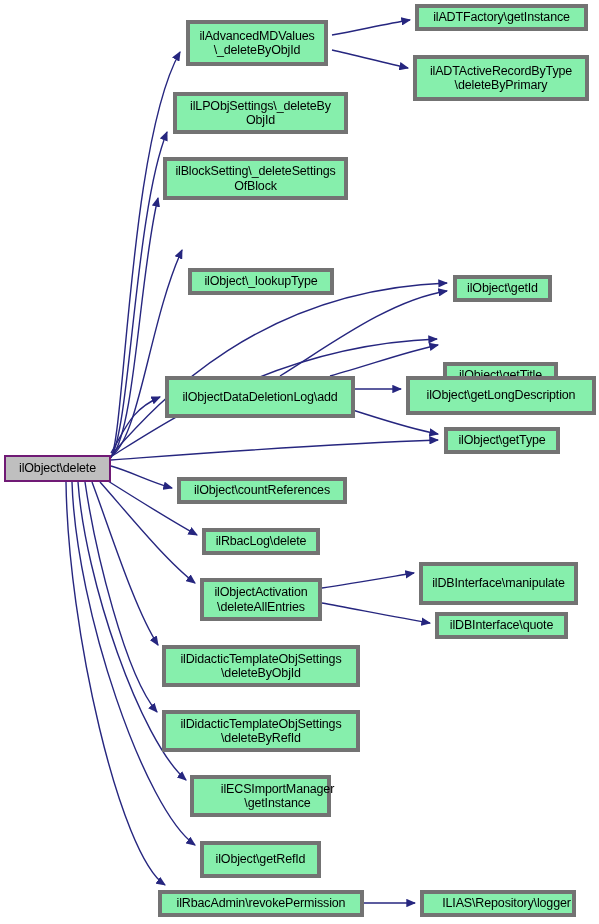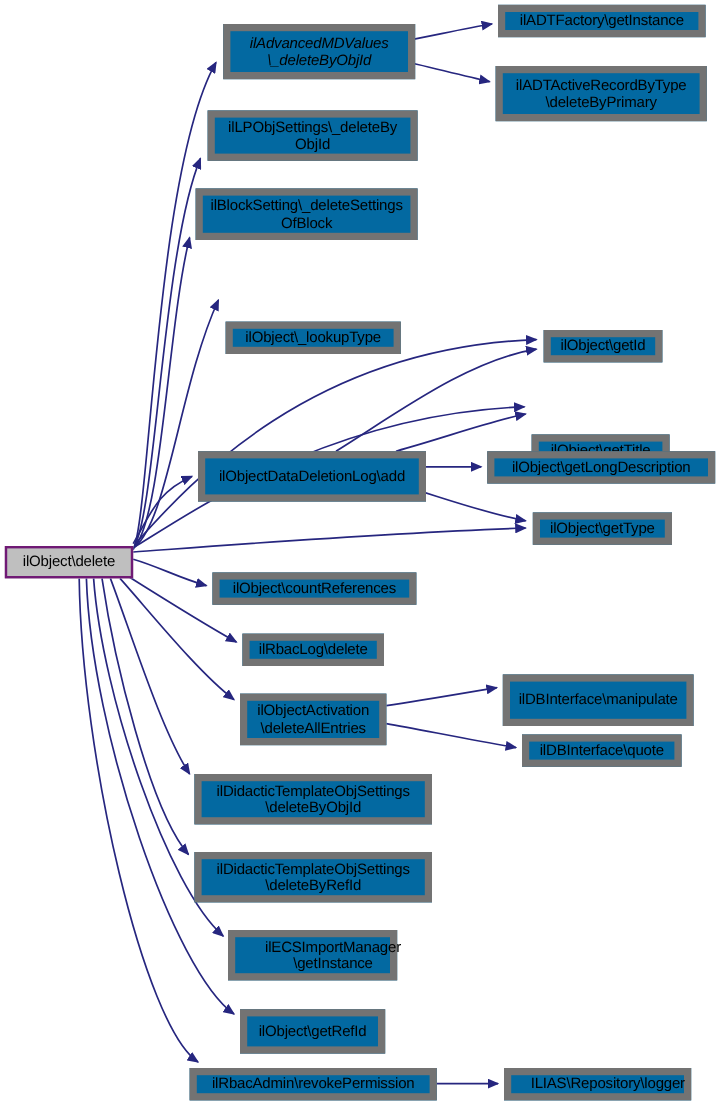--- a/index.html
+++ b/index.html
@@ -19,22 +19,22 @@
     position: absolute;
     left: 0;
     top: 0;
     width: 599px;
     height: 924px;
     pointer-events: none;
   }
   .node {
     position: absolute;
     box-sizing: border-box;
-    border: 6px solid #737373;
-    background: #0369a1;
+    border: 4px solid #737373;
+    background: #86efac;
     color: #000000;
     display: flex;
     align-items: center;
     justify-content: center;
     text-align: center;
     font-size: 12.5px;
     line-height: 14.5px;
     letter-spacing: -0.15px;
     white-space: pre-line;
     padding: 0 2px;
@@ -78,34 +78,34 @@
         <path d="M330,376 C370,365 405,352 438,345" marker-end="url(#arrowhead)" stroke="#26267f"></path>
         <path d="M355,389 L401,389" marker-end="url(#arrowhead)" stroke="#26267f"></path>
         <path d="M330,403 C370,415 405,428 438,434" marker-end="url(#arrowhead)" stroke="#26267f"></path>
         <path d="M322,588 C350,584 390,577 414,573" marker-end="url(#arrowhead)" stroke="#26267f"></path>
         <path d="M322,603 C350,608 400,618 430,623" marker-end="url(#arrowhead)" stroke="#26267f"></path>
         <path d="M364,903 L415,903" marker-end="url(#arrowhead)" stroke="#26267f"></path>
       </g>
   </svg>
   <div id="node-layer">
       <div class="node root" style="left: 4px; top: 455px; width: 107px; height: 27px;">ilObject\delete</div>
-      <div class="node" style="left: 186px; top: 20px; width: 160px; height: 46px; font-style: italic;">ilAdvancedMDValues
+      <div class="node" style="left: 186px; top: 20px; width: 142px; height: 46px;">ilAdvancedMDValues
 \_deleteByObjId</div>
       <div class="node" style="left: 415px; top: 4px; width: 173px; height: 27px;">ilADTFactory\getInstance</div>
       <div class="node" style="left: 413px; top: 55px; width: 176px; height: 46px;">ilADTActiveRecordByType
 \deleteByPrimary</div>
       <div class="node" style="left: 173px; top: 92px; width: 175px; height: 42px;">ilLPObjSettings\_deleteBy
 ObjId</div>
       <div class="node" style="left: 163px; top: 157px; width: 185px; height: 43px;">ilBlockSetting\_deleteSettings
 OfBlock</div>
       <div class="node" style="left: 188px; top: 224px; width: 146px; height: 27px; margin-top: 44px;">ilObject\_lookupType</div>
       <div class="node" style="left: 453px; top: 275px; width: 99px; height: 27px;">ilObject\getId</div>
       <div class="node" style="left: 443px; top: 326px; width: 115px; height: 27px; margin-top: 36px;">ilObject\getTitle</div>
       <div class="node" style="left: 165px; top: 376px; width: 190px; height: 42px;">ilObjectDataDeletionLog\add</div>
-      <div class="node" style="left: 406px; top: 376px; width: 190px; height: 27px;">ilObject\getLongDescription</div>
+      <div class="node" style="left: 406px; top: 376px; width: 190px; height: 39px;">ilObject\getLongDescription</div>
       <div class="node" style="left: 444px; top: 427px; width: 116px; height: 27px;">ilObject\getType</div>
       <div class="node" style="left: 177px; top: 477px; width: 170px; height: 27px;">ilObject\countReferences</div>
       <div class="node" style="left: 202px; top: 528px; width: 118px; height: 27px;">ilRbacLog\delete</div>
       <div class="node" style="left: 200px; top: 578px; width: 122px; height: 43px; text-align: center;">ilObjectActivation
 \deleteAllEntries</div>
       <div class="node" style="left: 419px; top: 562px; width: 159px; height: 43px;">ilDBInterface\manipulate</div>
       <div class="node" style="left: 435px; top: 612px; width: 133px; height: 27px;">ilDBInterface\quote</div>
       <div class="node" style="left: 162px; top: 645px; width: 198px; height: 42px;">ilDidacticTemplateObjSettings
 \deleteByObjId</div>
       <div class="node" style="left: 162px; top: 710px; width: 198px; height: 42px;">ilDidacticTemplateObjSettings

